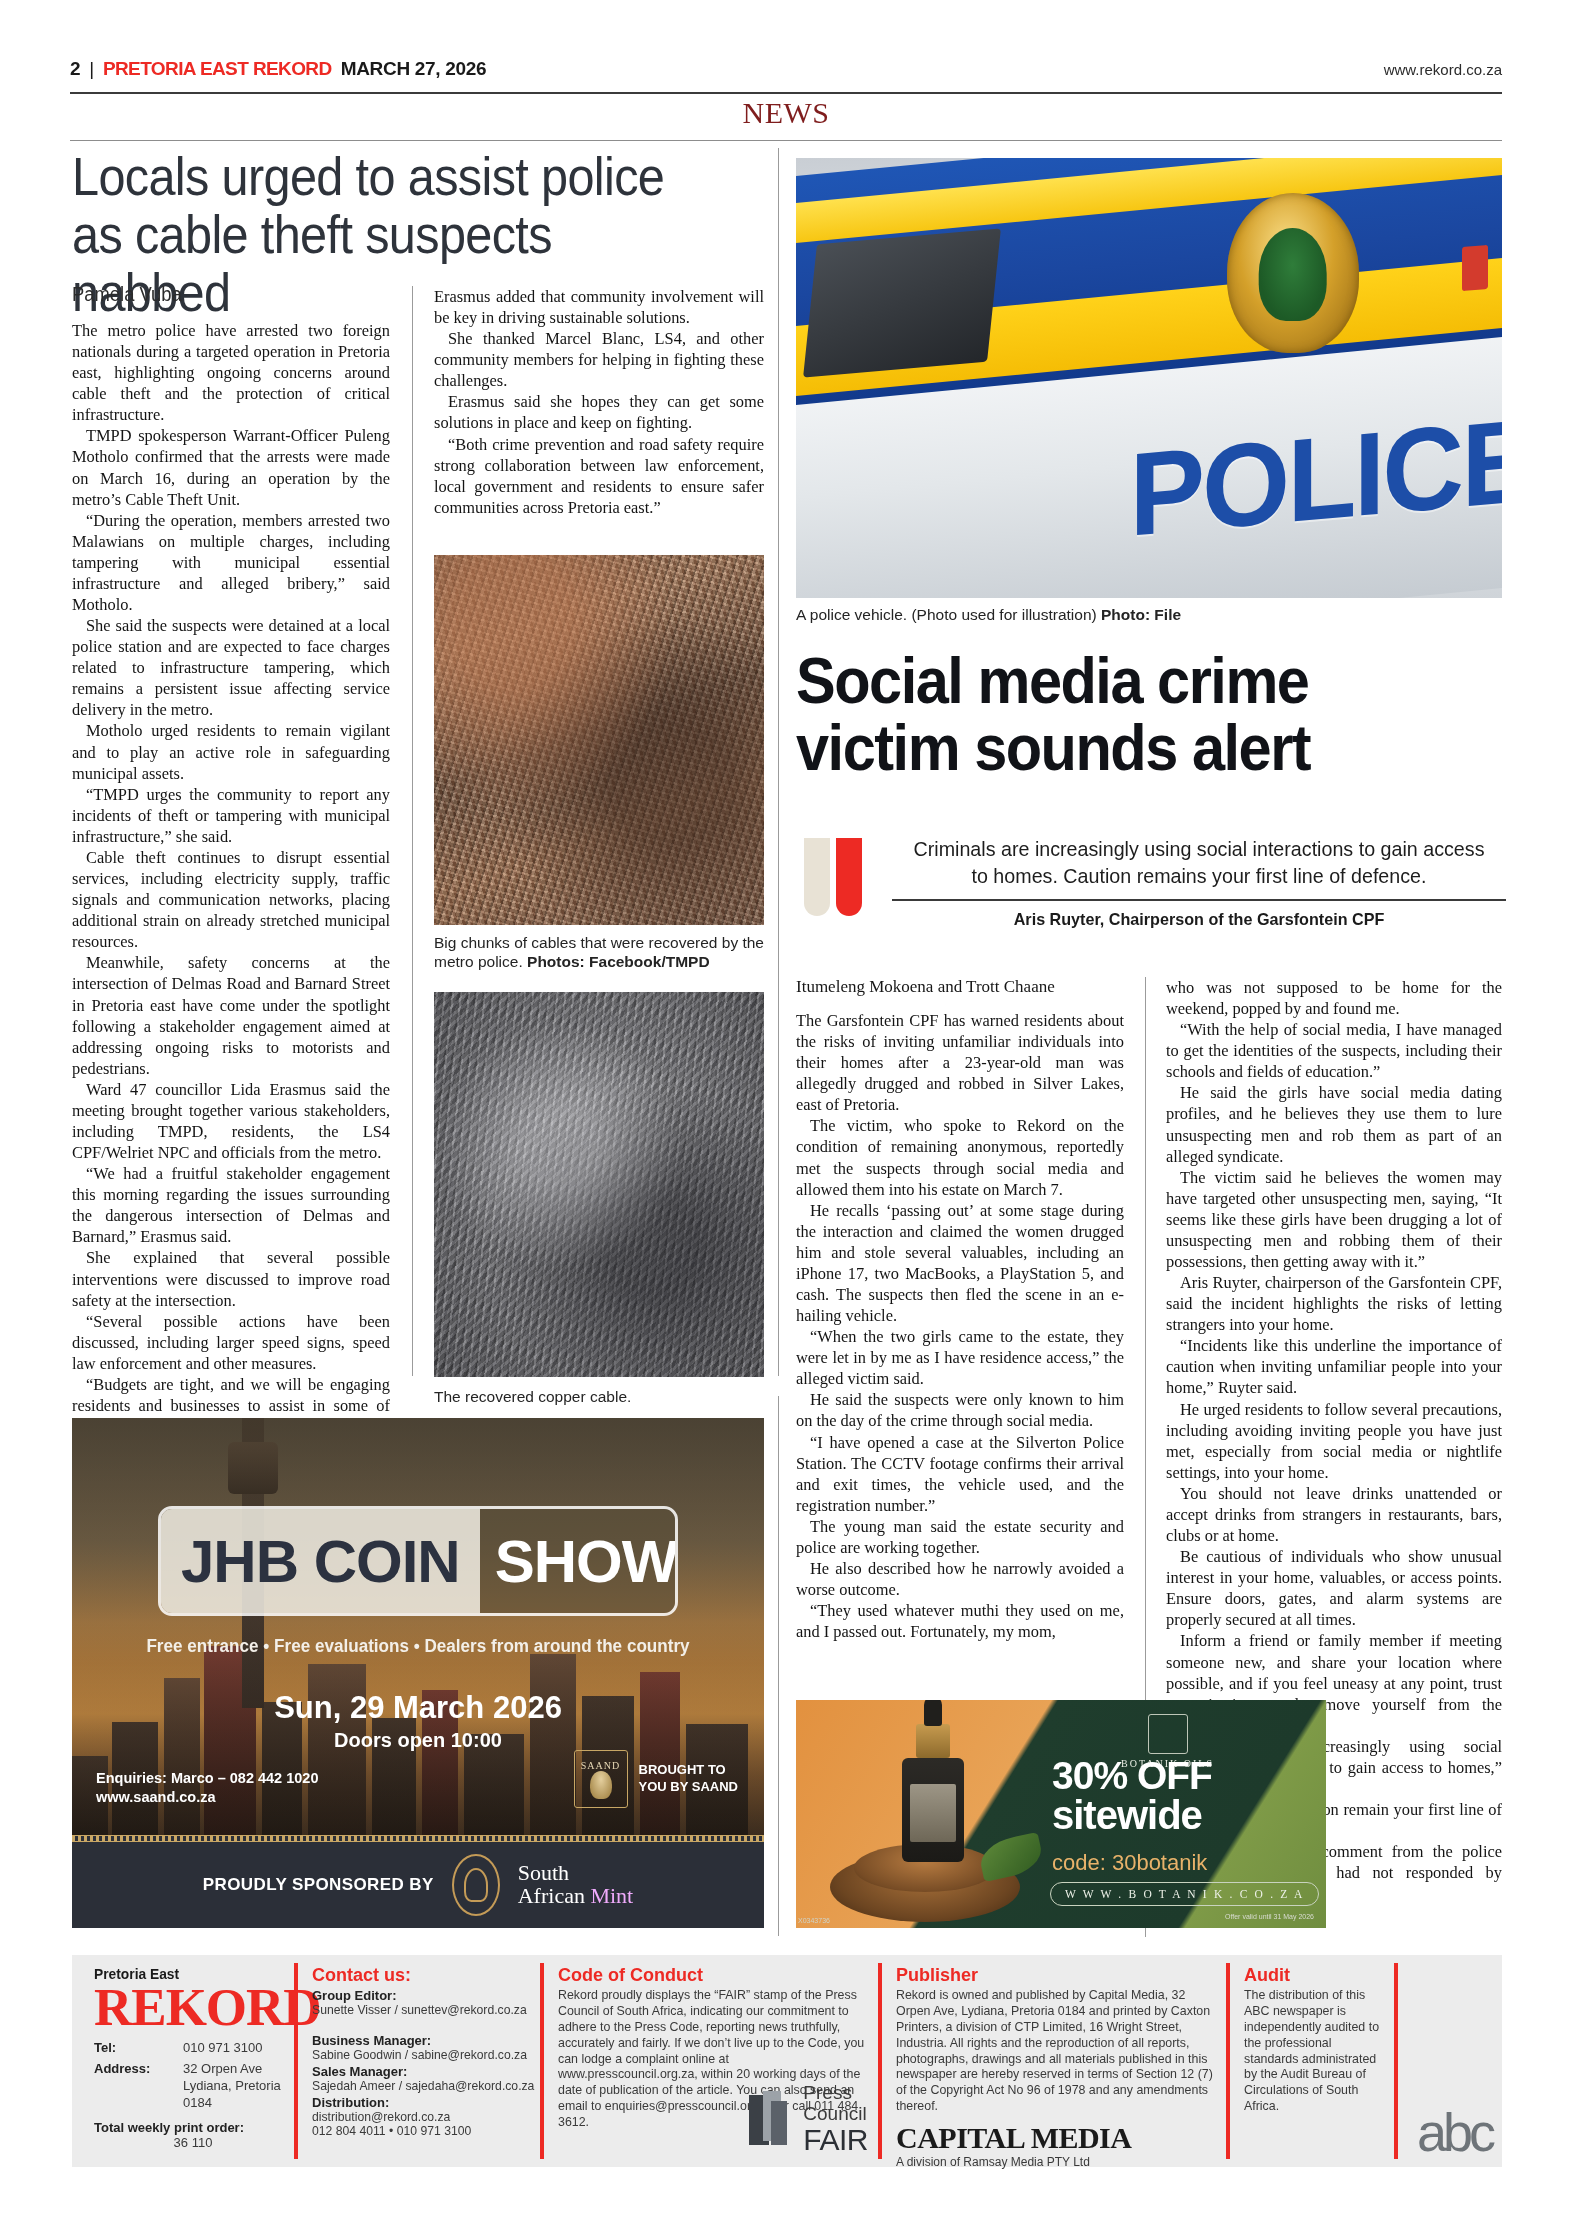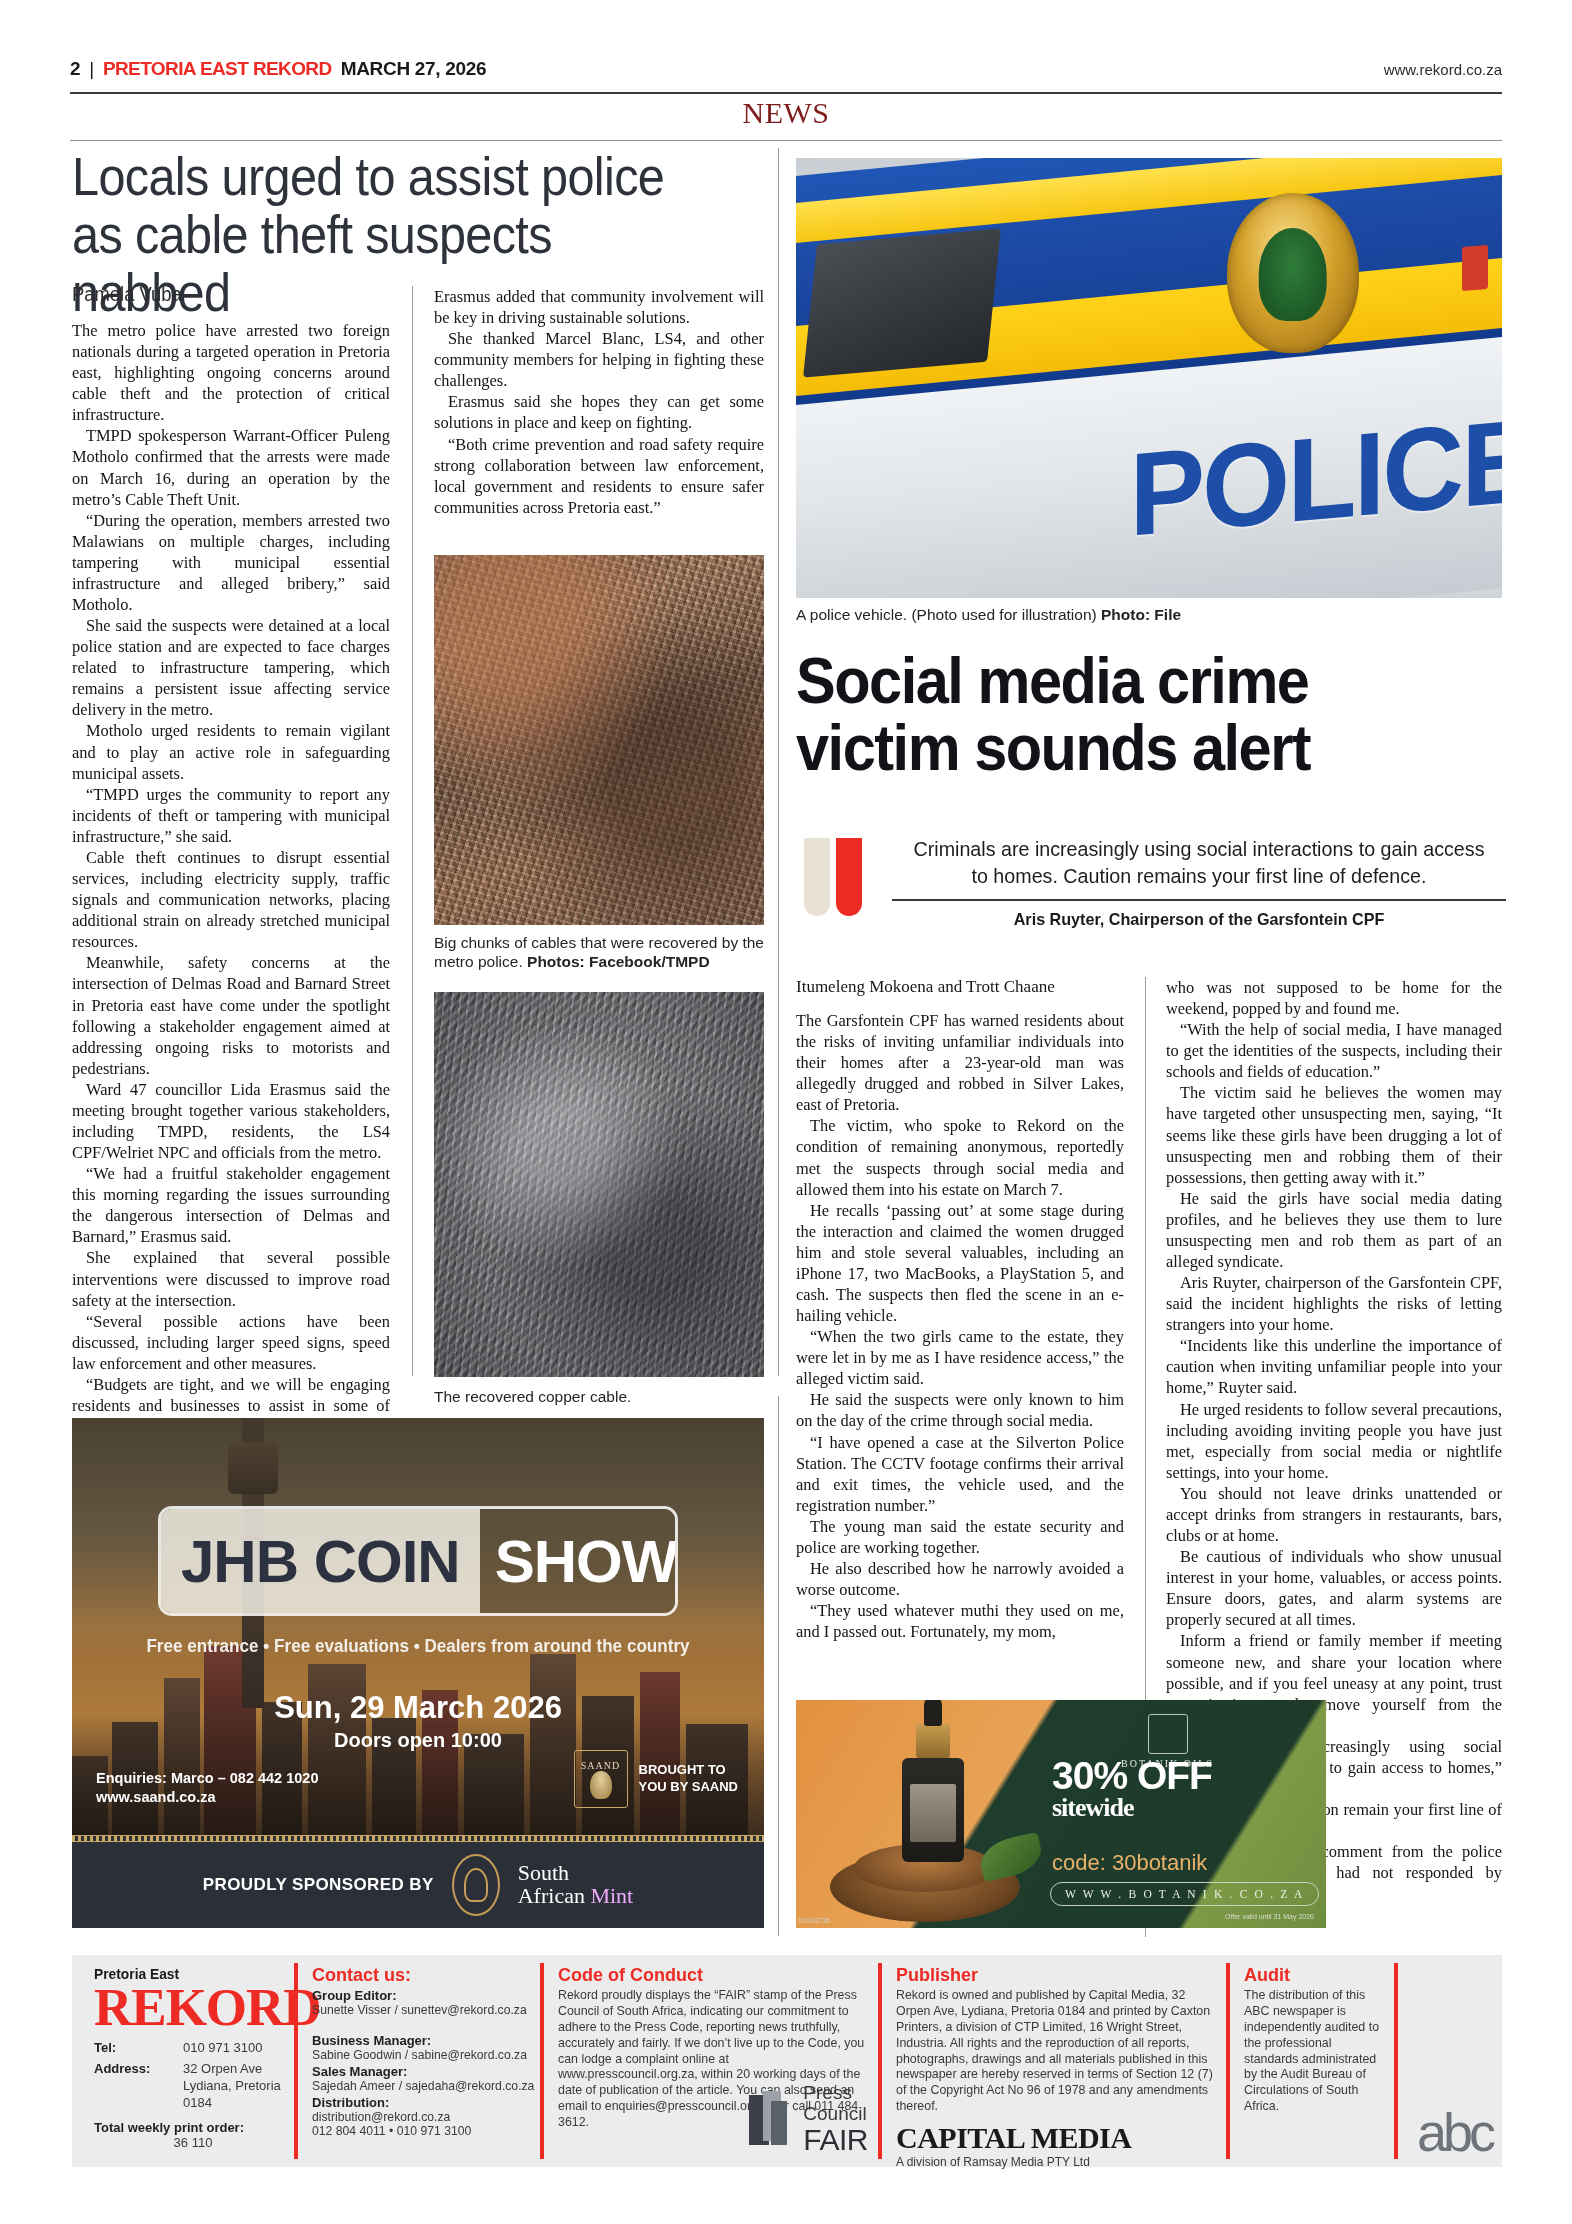--- a/index.html
+++ b/index.html
@@ -289,21 +289,21 @@
   .bot-label { position:absolute; left:8px; top:26px; width:46px; height:58px;
     background: linear-gradient(180deg,#9d9686 0%, #6e6757 100%); border-radius:2px; }
   .bot-leaf { position:absolute; left:184px; bottom:52px; width:62px; height:38px; border-radius:60% 10% 60% 10%;
     background: linear-gradient(140deg,#5f8a3a,#2f5a20); transform: rotate(-12deg); }
   .bot-logo { position:absolute; right:112px; top:14px; text-align:center; }
   .bot-crest { width:40px; height:40px; margin:0 auto; border:1px solid #cfd6c8; border-radius:3px; opacity:.9; }
   .bot-crest-t { font-family:"Liberation Serif", serif; font-size:10px; letter-spacing:2px; color:#e9eee4; margin-top:4px; }
   .bot-offer { position:absolute; left:256px; top:56px; font-family:"Liberation Sans", sans-serif;
     font-weight:bold; color:#fff; line-height:1.0; }
   .bot-offer .o1 { font-size:39px; letter-spacing:-1px; display:block; }
-  .bot-offer .o2 { font-size:26px; letter-spacing:-1px; display:block;font-family:Liberation Serif, serif; }
+  .bot-offer .o2 { font-size:40px; letter-spacing:-1px; display:block; }
   .bot-code { position:absolute; left:256px; top:150px; font-family:"Liberation Sans", sans-serif;
     font-size:22px; color:#e8b26a; }
   .bot-url { position:absolute; left:254px; bottom:22px; padding:5px 14px; border:1px solid #c9d3bf;
     border-radius:14px; font-family:"Liberation Serif", serif; font-size:11.5px; letter-spacing:2.2px; color:#eef2e9; }
   .bot-terms { position:absolute; right:12px; bottom:8px; font-family:"Liberation Sans", sans-serif;
     font-size:7px; color:#d9dcd2; }
   .bot-sku { position:absolute; left:2px; bottom:4px; font-family:"Liberation Sans", sans-serif;
     font-size:7px; color:#cfd3c8; transform: rotate(0deg); }
 
   
@@ -432,22 +432,22 @@
       <p>“When the two girls came to the estate, they were let in by me as I have residence access,” the alleged victim said.</p>
       <p>He said the suspects were only known to him on the day of the crime through social media.</p>
       <p>“I have opened a case at the Silverton Police Station. The CCTV footage confirms their arrival and exit times, the vehicle used, and the registration number.”</p>
       <p>The young man said the estate security and police are working together.</p>
       <p>He also described how he narrowly avoided a worse outcome.</p>
       <p>“They used whatever muthi they used on me, and I passed out. Fortunately, my mom,</p>
     </div>
   <div class="col" id="col4">
       <p class="first">who was not supposed to be home for the weekend, popped by and found me.</p>
       <p>“With the help of social media, I have managed to get the identities of the suspects, including their schools and fields of education.”</p>
+      <p>He said the girls have social media dating profiles, and he believes they use them to lure unsuspecting men and rob them as part of an alleged syndicate.</p>
       <p>The victim said he believes the women may have targeted other unsuspecting men, saying, “It seems like these girls have been drugging a lot of unsuspecting men and robbing them of their possessions, then getting away with it.”</p>
-      <p>He said the girls have social media dating profiles, and he believes they use them to lure unsuspecting men and rob them as part of an alleged syndicate.</p>
       <p>Aris Ruyter, chairperson of the Garsfontein CPF, said the incident highlights the risks of letting strangers into your home.</p>
       <p>“Incidents like this underline the importance of caution when inviting unfamiliar people into your home,” Ruyter said.</p>
       <p>He urged residents to follow several precautions, including avoiding inviting people you have just met, especially from social media or nightlife settings, into your home.</p>
       <p>You should not leave drinks unattended or accept drinks from strangers in restaurants, bars, clubs or at home.</p>
       <p>Be cautious of individuals who show unusual interest in your home, valuables, or access points. Ensure doors, gates, and alarm systems are properly secured at all times.</p>
       <p>Inform a friend or family member if meeting someone new, and share your location where possible, and if you feel uneasy at any point, trust your instincts and remove yourself from the situation immediately.</p>
       <p>“Criminals are increasingly using social interaction as a method to gain access to homes,” Ruyter added.</p>
       <p>“Awareness and caution remain your first line of defence.”</p>
       <p>Attempts to obtain comment from the police were made, but they had not responded by publication time.</p>
     </div>

